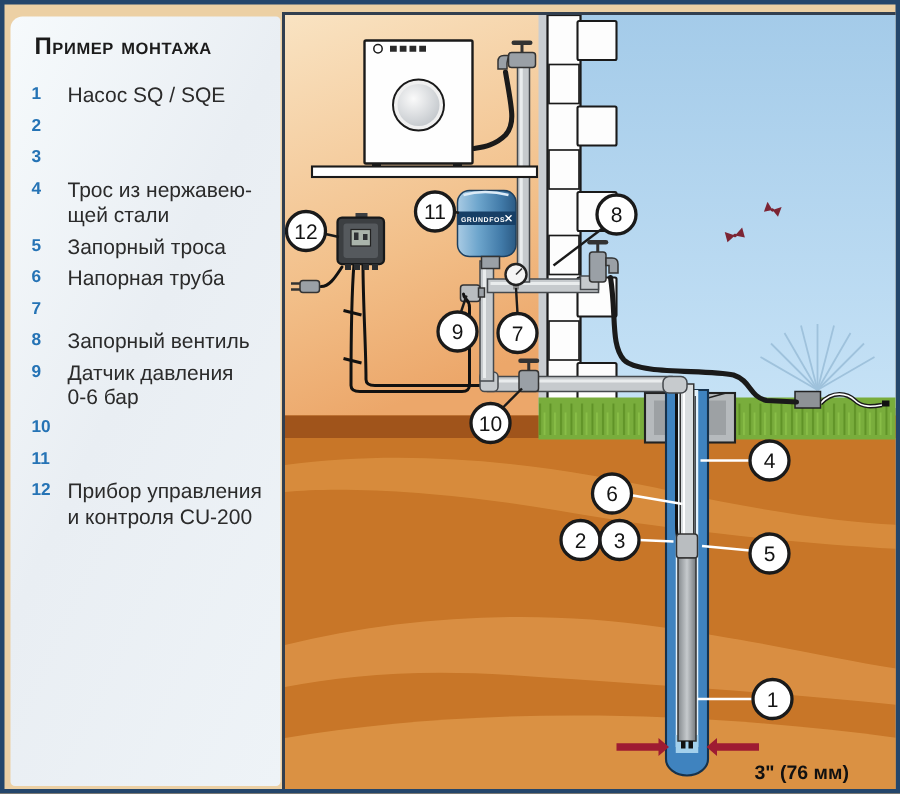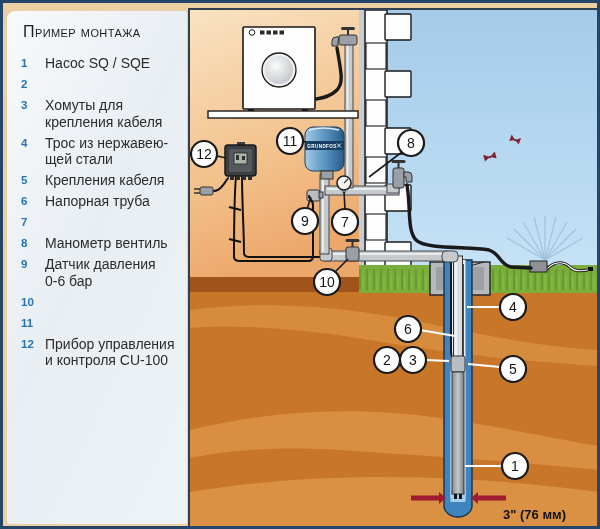--- a/index.html
+++ b/index.html
@@ -3,21 +3,21 @@
 <meta charset="utf-8">
 <style>
   html,body{margin:0;padding:0;background:#555;}
   .frame{position:relative;width:600px;height:529px;box-sizing:border-box;
     border:3px solid #24466b;background:#ecd0a4;overflow:hidden;
     font-family:"Liberation Sans","DejaVu Sans",sans-serif;}
   
   .panel{position:absolute;left:4px;top:8px;width:180px;height:513px;box-sizing:border-box;
     background:linear-gradient(115deg,#f6fafc 0%,#e9eef3 45%,#eef3f7 100%);
     border-radius:8px 3px 3px 3px;padding:12px 8px 0 14px;}
-  .panel-title{font-size:16px;font-weight:normal;color:#1b1b1b;
+  .panel-title{font-size:16px;font-weight:bold;color:#1b1b1b;
     font-variant:small-caps;letter-spacing:.4px;margin:0 0 14px 2px;}
   .legend-item{display:flex;margin-bottom:4.5px;}
   .legend-num{flex:0 0 24px;color:#2573b5;font-weight:bold;font-size:11.5px;line-height:16.5px;}
   .legend-text{flex:1;color:#2b2b2b;font-size:14px;line-height:16.5px;white-space:pre-line;}
   
   .diagram{position:absolute;left:187px;top:7px;width:409px;height:516px;
     box-shadow:0 0 0 2px #323f4f;}
   svg text{font-family:"Liberation Sans","DejaVu Sans",sans-serif;}
   .callout-circle{fill:#ffffff;stroke:#1a1a1a;stroke-width:2.2px;}
   .callout-num{font-size:14px;fill:#141414;text-anchor:middle;}
@@ -40,58 +40,56 @@
 
     <div class="legend-item">
       <span class="legend-num">1</span>
       <span class="legend-text">Насос SQ / SQE</span>
       </div>
     <div class="legend-item">
       <span class="legend-num">2</span>
       </div>
     <div class="legend-item">
       <span class="legend-num">3</span>
-      <span class="legend-text">Хомуты для
-крепления кабеля</span>
       </div>
     <div class="legend-item">
       <span class="legend-num">4</span>
       <span class="legend-text">Трос из нержавею-
 щей стали</span>
       </div>
     <div class="legend-item">
       <span class="legend-num">5</span>
-      <span class="legend-text">Крепления кабеля</span>
+      <span class="legend-text">Запорный троса</span>
       </div>
     <div class="legend-item">
       <span class="legend-num">6</span>
       <span class="legend-text">Напорная труба</span>
       </div>
     <div class="legend-item">
       <span class="legend-num">7</span>
       </div>
     <div class="legend-item">
       <span class="legend-num">8</span>
-      <span class="legend-text">Манометр вентиль</span>
+      <span class="legend-text">Запорный вентиль</span>
       </div>
     <div class="legend-item">
       <span class="legend-num">9</span>
       <span class="legend-text">Датчик давления
 0-6 бар</span>
       </div>
     <div class="legend-item">
       <span class="legend-num">10</span>
       </div>
     <div class="legend-item">
       <span class="legend-num">11</span>
       </div>
     <div class="legend-item">
       <span class="legend-num">12</span>
       <span class="legend-text">Прибор управления
-и контроля CU-100</span>
+и контроля CU-200</span>
       </div>
   </div>
 
   <div class="diagram">
   <svg width="409" height="516" viewBox="0 0 409 516">
     <defs>
       <linearGradient id="skyGrad" x1="0" y1="0" x2="0" y2="1">
         <stop offset="0" stop-color="#a4cbe9"></stop>
             <stop offset="1" stop-color="#c6e2f6"></stop>
       </linearGradient>

